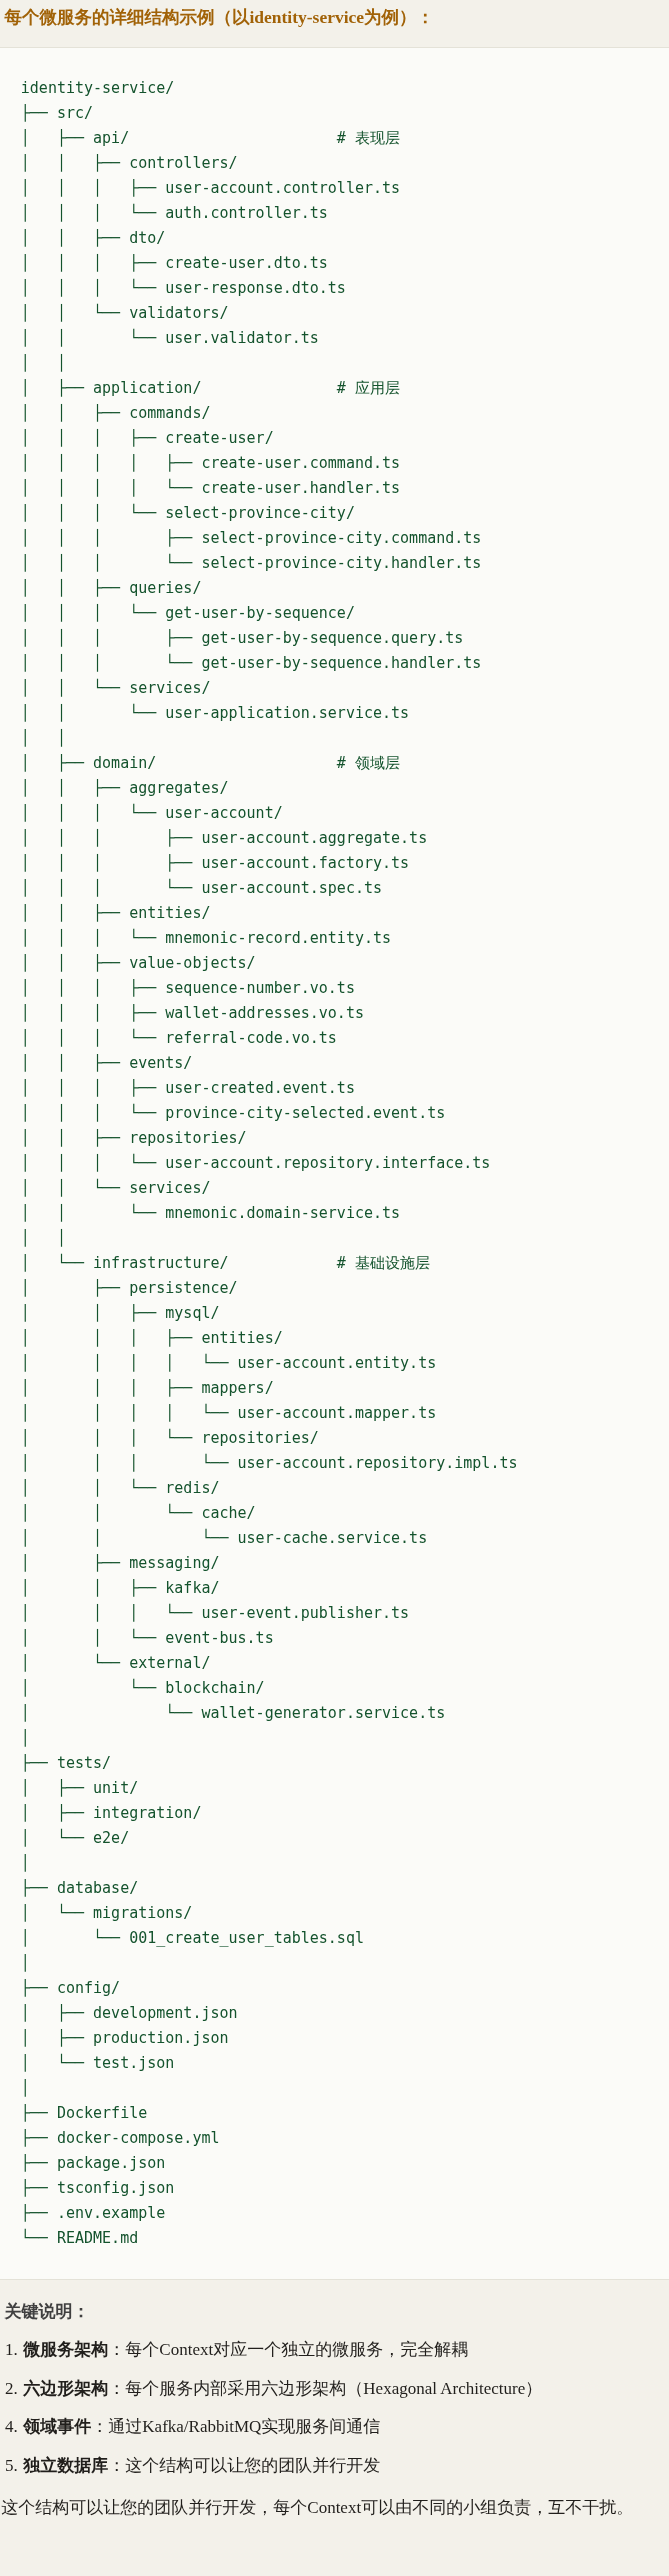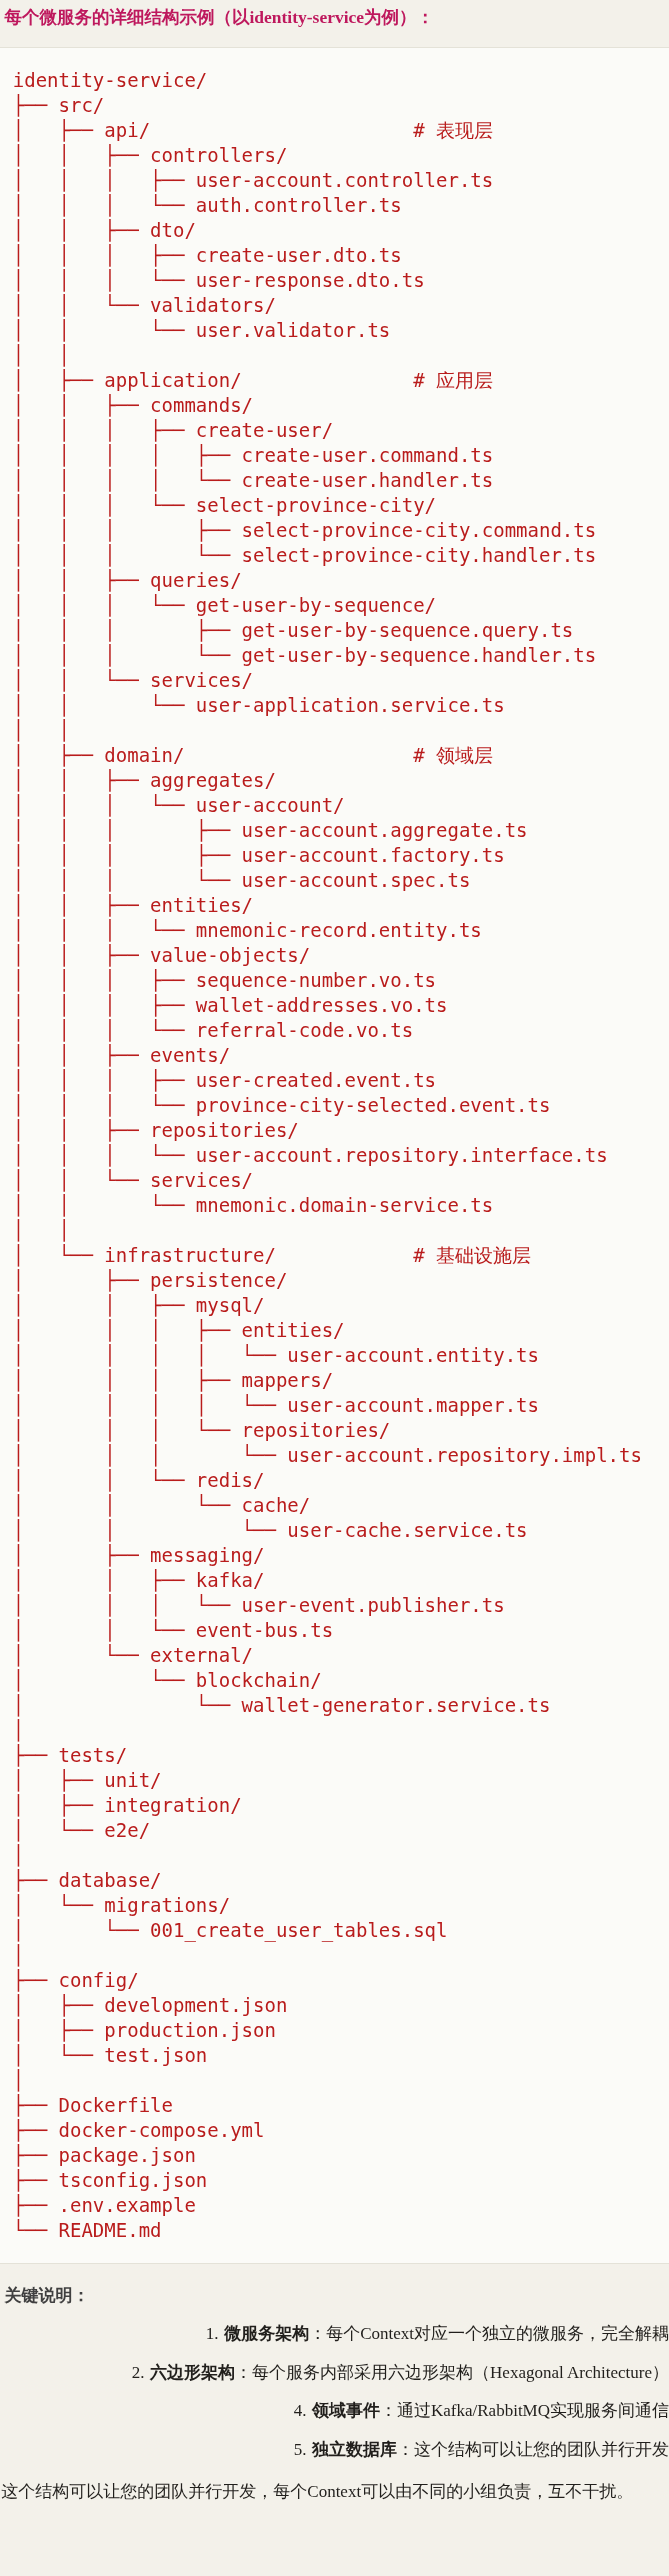--- a/index.html
+++ b/index.html
@@ -12,51 +12,50 @@
     font-family: "Liberation Serif", "DejaVu Serif", serif;
     color: #211f1c;
     min-height: 2576px;
     box-sizing: border-box;
   }
   .page-title {
     margin: 5px 0 0 4.4px;
     font-size: 17.5px;
     line-height: 25px;
     font-weight: 700;
-    color: #be185d;
+    color: #a16207;
   }
   .code-block {
     margin-top: 17px;
     background: #fbfbf8;
     border-top: 0.6px solid #e4e2d8;
     border-bottom: 0.6px solid #e4e2d8;
     padding: 16.3px 8.8px 15.6px 8.8px;
     overflow: hidden;
   }
   .code-block pre {
-    margin: 4px;
+    margin: 12px;
     font-family: "DejaVu Sans Mono", "Liberation Mono", monospace;
-    font-size: 19px;
+    font-size: 15px;
     line-height: 25px;
-    color: #b91c1c;
+    color: #14532d;
     white-space: pre;
   }
   .notes-heading {
     margin: 19px 0 0 4.4px;
     font-size: 17px;
     line-height: 25px;
     font-weight: 700;
     color: #404040;
   }
   .notes-list {
     list-style: none;
     margin: 15px 0 0 0;
-    padding: 0 0 0 21px;
+    padding: 0 0 0 5px;
     font-size: 17px;
-    text-align: right;
   }
   .notes-list li {
     line-height: 22.5px;
     margin-bottom: 16.3px;
     white-space: nowrap;
   }
   .notes-list .num {
     margin-right: 5.6px;
   }
   .notes-list .term {

